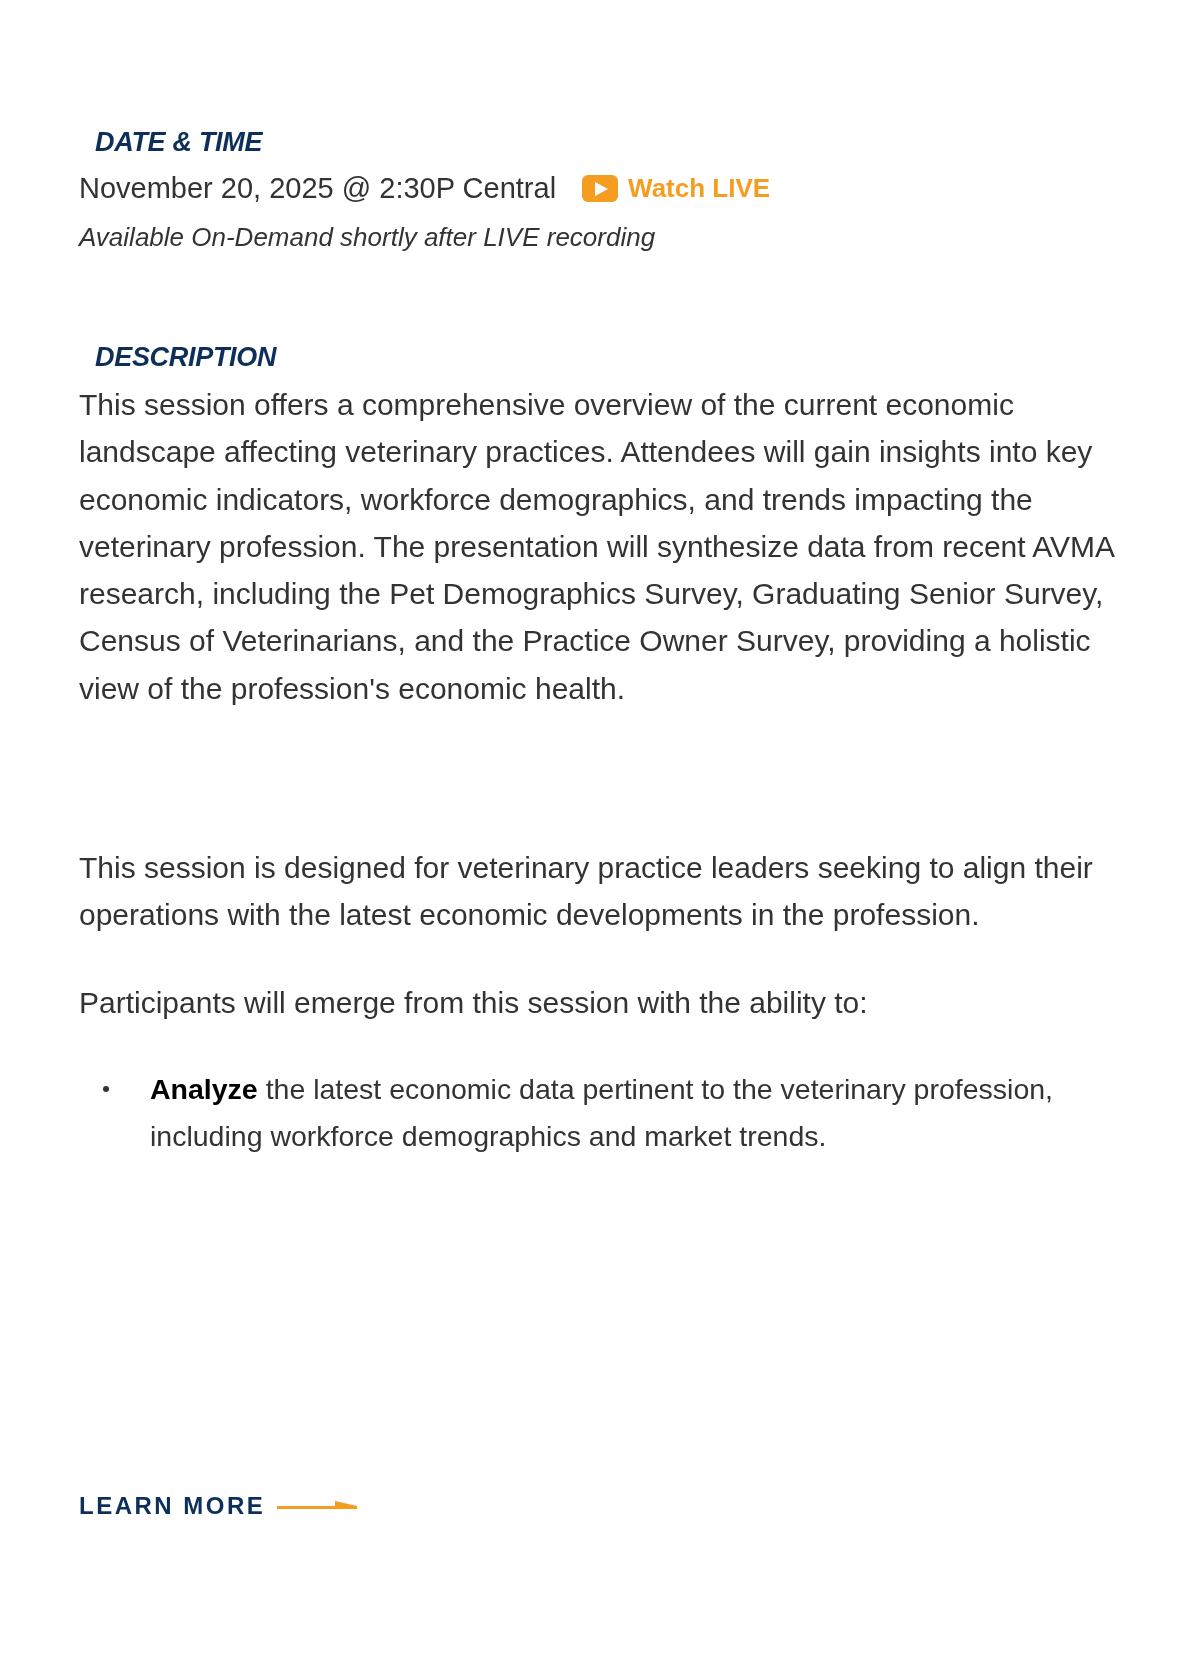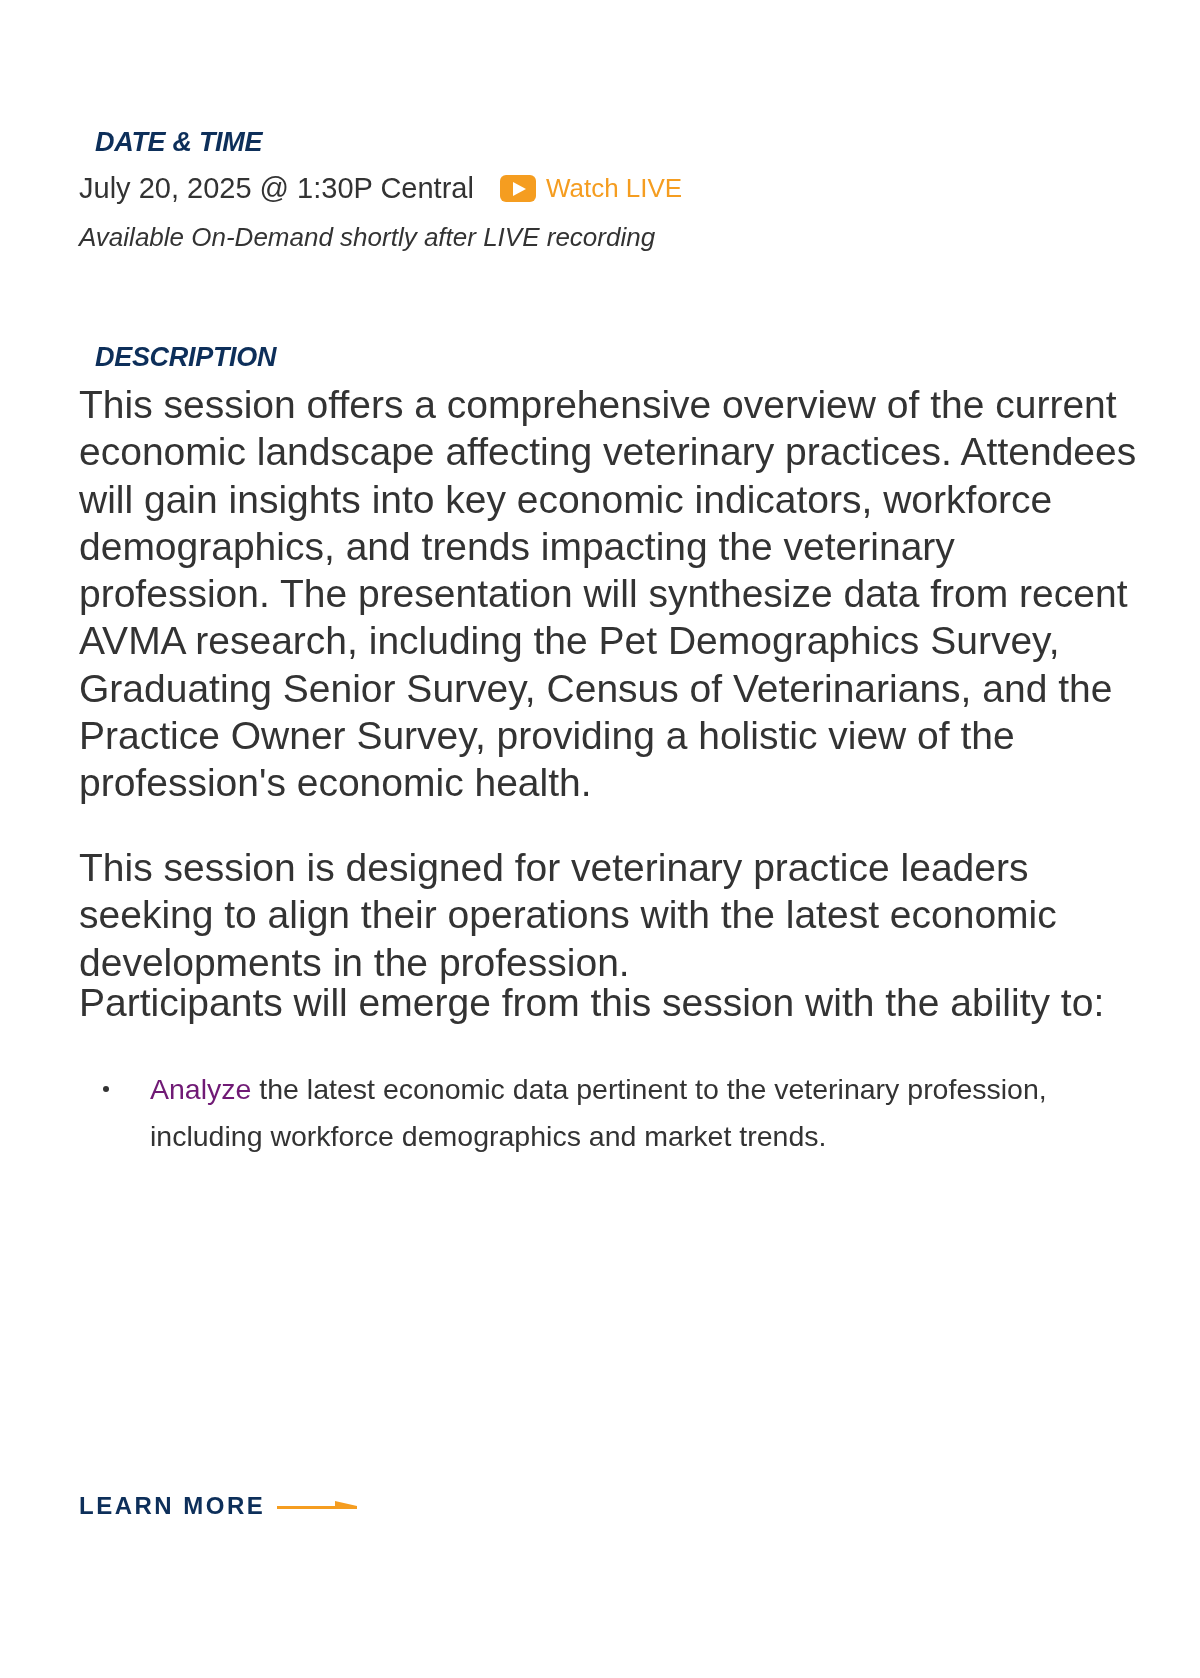--- a/index.html
+++ b/index.html
@@ -3,47 +3,47 @@
 <meta charset="utf-8">
 <style>
   html, body { margin: 0; padding: 0; background: #ffffff; }
   body { width: 1200px; height: 1678px; position: relative; overflow: hidden;
          font-family: "Liberation Sans", sans-serif; color: #333333; }
   .wrap { position: absolute; left: 79px; top: 0; width: 1060px; }
   .heading { font-family: "Liberation Sans", sans-serif; font-weight: 700; font-style: italic;
              color: #0d2f5a; font-size: 27px; letter-spacing: -0.3px; margin: 16px; }
   #h-date { position: absolute; top: 111px; }
   #date-line { position: absolute; top: 172px; display: flex; align-items: center; font-size: 29px; color: #333; }
-  .watch { display: inline-flex; align-items: center; margin-left: 26px; color: #f59d20; font-weight: 400; font-size: 26px; text-decoration: none; }
+  .watch { display: inline-flex; align-items: center; margin-left: 26px; color: #f59d20; font-weight: 700; font-size: 26px; text-decoration: none; }
   .play { display: inline-block; width: 36px; height: 27px; background: #f59d20; border-radius: 6px; position: relative; margin-right: 10px; }
   .play::after { content: ""; position: absolute; left: 13px; top: 7px; border-left: 13px solid #fff; border-top: 7px solid transparent; border-bottom: 7px solid transparent; }
   #avail { position: absolute; top: 222px; font-style: italic; font-size: 26px; color: #333; }
   #h-desc { position: absolute; top: 326px; }
-  .body { position: absolute; font-size: 39px; line-height: 47.3px; color: #333; margin: 0; width: 1060px; }
+  .body { position: absolute; font-size: 30px; line-height: 47.3px; color: #333; margin: 0; width: 1060px; }
   #p1 { top: 381px; }
   #p2 { top: 844px; }
   #p3 { top: 979px; }
   ul.goals { position: absolute; top: 1066px; left: 0; margin: 0; padding: 0; list-style: none; width: 1060px; }
   ul.goals li { position: relative; padding-left: 71px; font-size: 28.5px; line-height: 47.3px; margin-bottom: 39px; color: #333; }
   ul.goals li .dot { position: absolute; left: 24px; top: 20px; width: 6px; height: 6px; border-radius: 50%; background: #333; }
-  ul.goals li b { font-weight: 400; color: #701a75; text-align: right; }
+  ul.goals li b { font-weight: 700; color: #000000; text-align: right; }
   #learn { position: absolute; top: 1492px; display: flex; align-items: center; text-decoration: none; }
   #learn span.lbl { font-weight: 700; color: #0d2f5a; font-size: 24px; letter-spacing: 2.5px; }
   #learn .arrow { display: inline-block; margin-left: 12px; width: 80px; height: 12px; position: relative; }
   #learn .arrow::before { content: ""; position: absolute; left: 0; top: 6px; width: 80px; height: 3px; background: #f59d20; }
   #learn .arrow::after { content: ""; position: absolute; right: 0; top: 1px; border-left: 22px solid #f59d20; border-top: 5px solid transparent; border-bottom: 0 solid transparent; }
 </style>
 </head>
 <body>
 
 <div class="wrap">
   <h2 id="h-date" class="heading">DATE &amp; TIME</h2>
 
   <div id="date-line">
-    <span>July 20, 2025 @ 1:30P Central</span>
+    <span>November 20, 2025 @ 2:30P Central</span>
     <a class="watch" href="#">
       <span class="play"></span>
       <span>Watch LIVE</span>
     </a>
   </div>
 
   <div id="avail">Available On-Demand shortly after LIVE recording</div>
 
   <h2 id="h-desc" class="heading">DESCRIPTION</h2>
 

